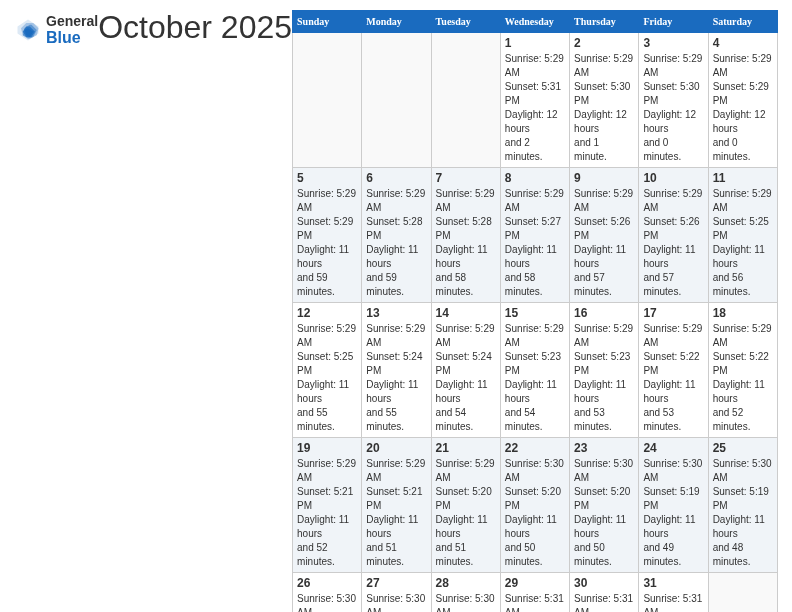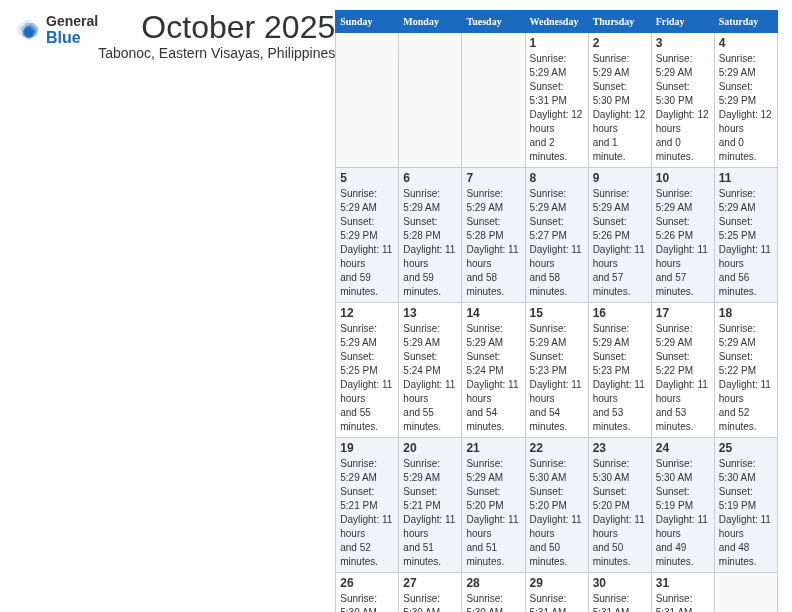--- a/index.html
+++ b/index.html
@@ -118,21 +118,20 @@
         <polygon points="18,12 24,18 20,24 14,24 10,18 14,12" fill="#1a6bbf" opacity="0.8"></polygon>
         <polygon points="16,14 22,18 18,24 14,22 12,16" fill="#1a6bbf"></polygon>
       </svg>
       <div class="logo-text">
         <span class="logo-general">General</span>
         <span class="logo-blue">Blue</span>
       </div>
     </div>
     <div class="header-right">
       <div class="month-title">October 2025</div>
-      <div class="location">Tabonoc, Eastern Visayas, Philippines</div>
     </div>
   </div>
 
   <table class="calendar">
     <thead>
       <tr>
         <th><span>Sunday</span></th>
         <th><span>Monday</span></th>
         <th><span>Tuesday</span></th>
         <th><span>Wednesday</span></th>

